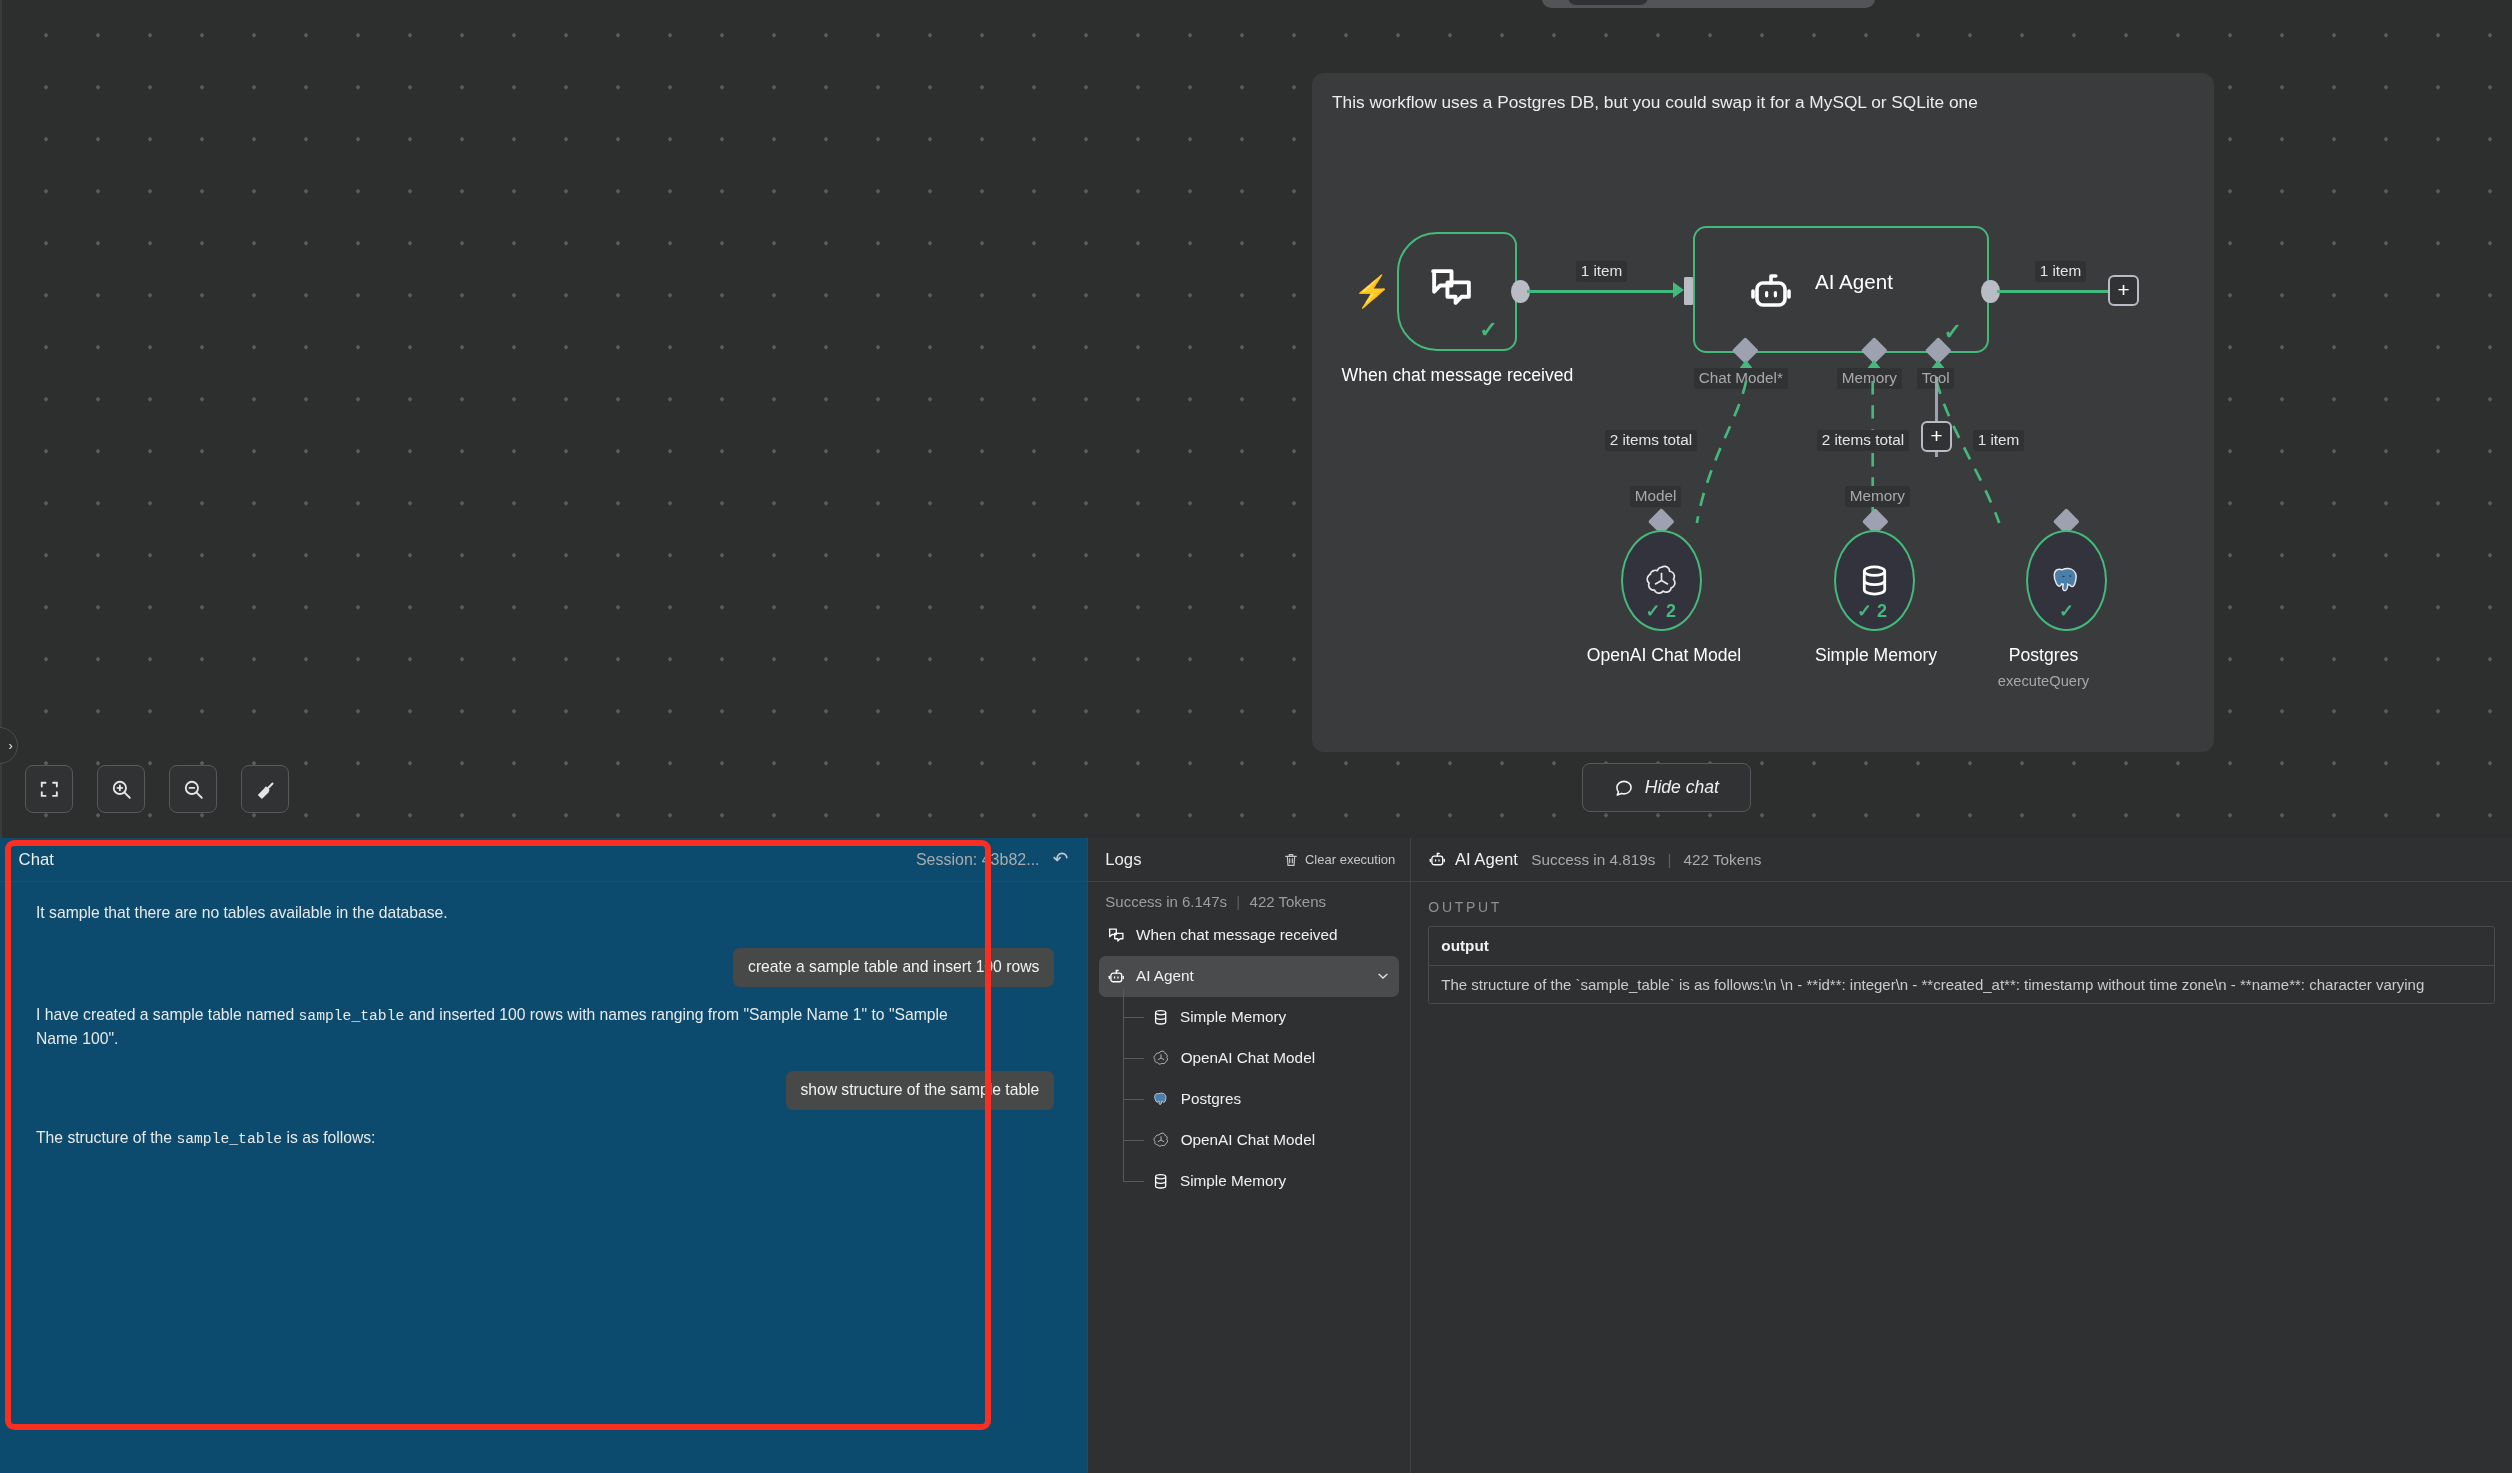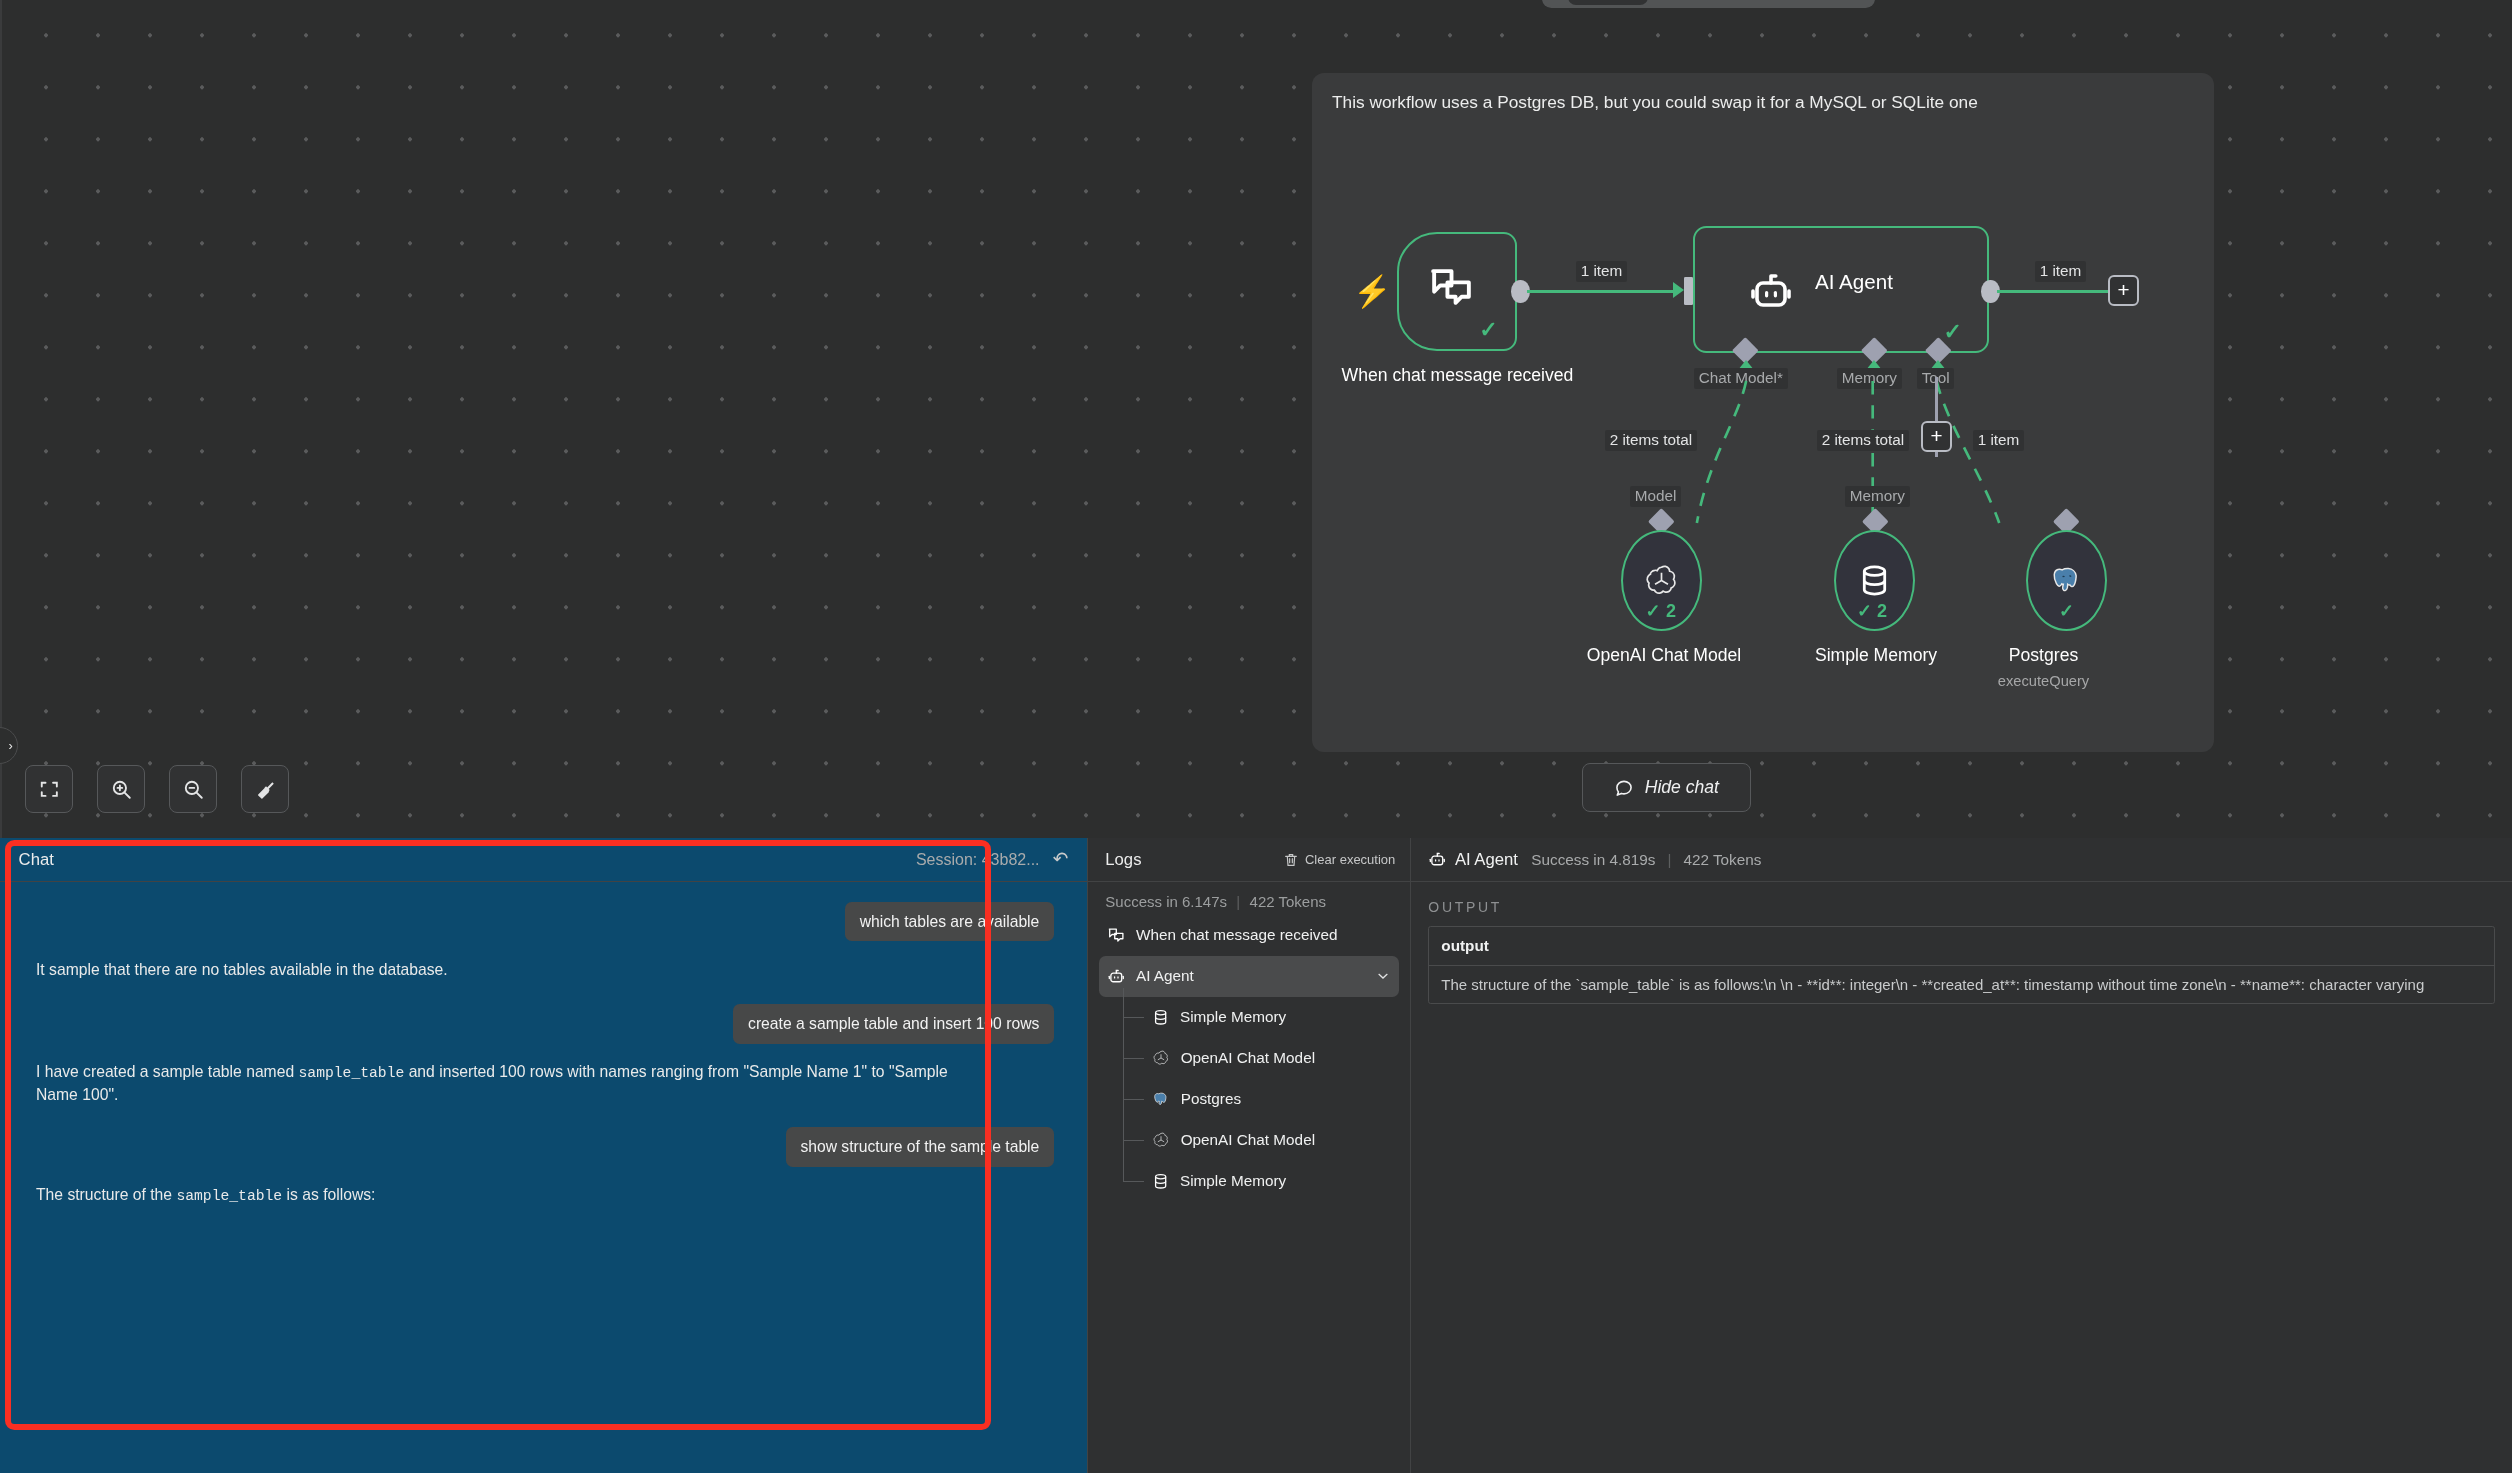--- a/index.html
+++ b/index.html
@@ -418,23 +418,20 @@
     <div class="panel-hdr" id="chat-hdr">
       <span id="chat-title">Chat</span>
       <span class="chat-hdr-right">
         <span id="chat-session">Session: 43b82...</span>
         <span id="chat-refresh">↶</span>
       </span>
     </div>
 
     <div id="chat-body">
 
-      <div class="msg-row user">
-        <div class="msg-user">which tables are available</div>
-      </div>
 
       <div class="msg-row">
         <div class="msg-bot">It sample that there are no tables available in the database.</div>
       </div>
 
       <div class="msg-row user" style="margin-top:22.6px;">
         <div class="msg-user">create a sample table and insert 100 rows</div>
       </div>
 
       <div class="msg-row" style="margin-top:6.7px;">

